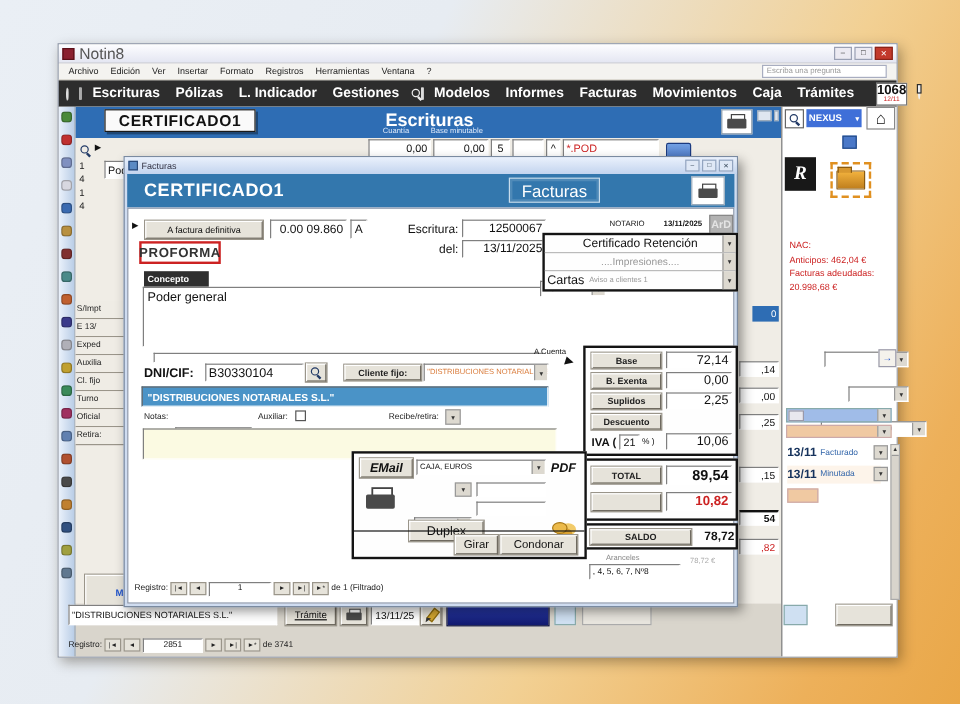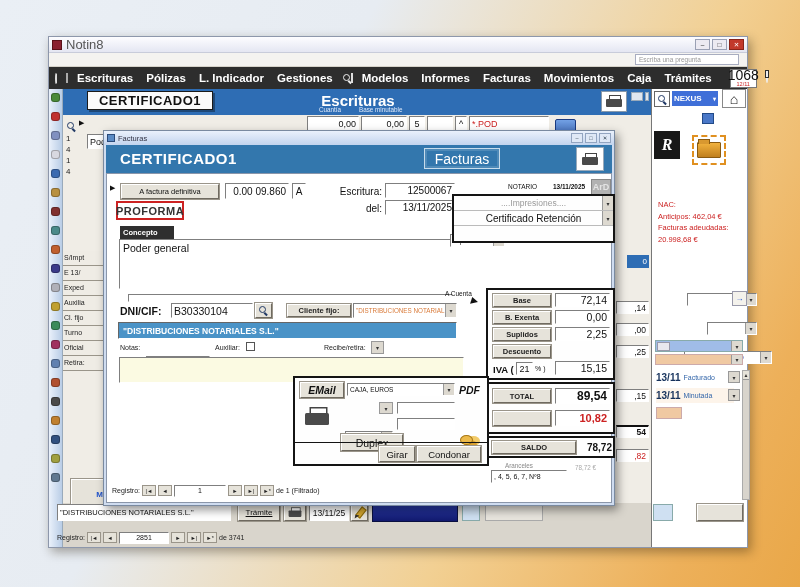--- a/index.html
+++ b/index.html
@@ -25,21 +25,21 @@
   .mi{font-size:7.5px;color:#222;}
   .askbox{margin-left:auto;width:104px;height:11px;background:#fff;border:1px solid #a8adc0;
     font-size:6.5px;color:#999;display:flex;align-items:center;padding:0 3px;}
   .toolbar{position:absolute;left:0;top:30px;right:0;height:22px;background:#2d2d2d;
     display:flex;align-items:center;gap:9px;padding:0 6px;}
   .tbitems{display:flex;gap:13px;}
   .tbi{font-size:11.5px;font-weight:bold;color:#fff;white-space:nowrap;}
   .spacer{flex:1;}
   .counterbox{width:27px;height:19px;background:#fff;border:1px solid #777;display:flex;flex-direction:column;
     align-items:center;justify-content:center;line-height:1;}
-  .cnum{font-size:14px;font-weight:normal;color:#111;}
+  .cnum{font-size:11px;font-weight:bold;color:#111;}
   .cdate{font-size:5.5px;color:#c22;}
   .content{position:absolute;left:0;top:52px;right:0;bottom:0;background:#d9d5cc;}
   .leftstrip{position:absolute;left:0;top:0;width:14px;bottom:0;background:linear-gradient(90deg,#eaf1fb,#b9cde6);
     border-right:1px solid #9ab;display:flex;flex-direction:column;align-items:center;gap:10px;padding-top:4px;}
   .strip-dot{width:9px;height:9px;border-radius:3px;display:block;border:1px solid rgba(0,0,0,.25);}
   .form{position:absolute;left:14px;top:0;width:588px;height:414px;background:#f0ede6;}
   .bluehdr{position:absolute;left:0;top:0;width:588px;height:26px;background:#2e6db4;}
   .certbox{position:absolute;left:24px;top:2px;width:126px;height:19px;background:#fafafa;border:1px solid #1a1a1a;
     box-shadow:2px 2px 0 rgba(0,0,0,.35);display:flex;align-items:center;justify-content:center;
     font-size:13px;font-weight:bold;color:#111;letter-spacing:.5px;}
@@ -133,20 +133,31 @@
       <span class="appicon"></span>
       <span class="apptitle">Notin8</span>
       <span class="wbtns">
         <span class="wb">–</span>
         <span class="wb">□</span>
         <span class="wb wb-close">✕</span>
       </span>
     </div>
 
     <div class="menubar">
+      <span class="menus">
+          <span class="mi">Archivo</span>
+          <span class="mi">Edición</span>
+          <span class="mi">Ver</span>
+          <span class="mi">Insertar</span>
+          <span class="mi">Formato</span>
+          <span class="mi">Registros</span>
+          <span class="mi">Herramientas</span>
+          <span class="mi">Ventana</span>
+          <span class="mi">?</span>
+        </span>
       <span class="askbox">Escriba una pregunta</span>
     </div>
 
     <div class="toolbar">
       <span class="icon-globe"></span>
       <span class="icon-doc"></span>
       <span class="tbitems">
           <span class="tbi">Escrituras</span>
           <span class="tbi">Pólizas</span>
           <span class="tbi">L. Indicador</span>
@@ -409,44 +420,49 @@
       <div class="a cmb" style="left:343px;top:6px;width:55px;height:13px;font-size:6.3px;">
           <span>Impresiones</span>
           <span class="dd"></span>
         </div>
       <span class="a" style="left:401px;top:9px;font-size:6.5px;color:#111;">NOTARIO</span>
       <span class="a" style="left:446px;top:9px;font-size:6.5px;font-weight:bold;color:#111;">13/11/2025</span>
       <div class="a" style="left:484px;top:5px;width:20px;height:16px;background:#b2b2b2;color:#e4e4e4;font-weight:bold;font-size:9px;display:flex;align-items:center;justify-content:center;border:1px solid #888;">ArD</div>
 
       <div class="a panel" style="left:345px;top:20px;width:163px;height:49px;">
         <div class="imprrow">
+            <span style="font-size:10px;color:#111;">Certificado Retención</span>
+            <span class="dd"></span>
+          </div>
+        <div class="imprrow">
             <span style="font-size:8.5px;color:#999;">....Impresiones....</span>
             <span class="dd"></span>
           </div>
-        <div class="imprrow">
-            <span style="font-size:10px;color:#111;">Certificado Retención</span>
-            <span class="dd"></span>
-          </div>
+        <div class="imprrow" style="border-bottom:none;justify-content:flex-start;padding-left:2px;">
+          <span style="font-size:10.5px;color:#111;margin-right:4px;">Cartas</span>
+          <span style="font-size:6.3px;color:#999;">Aviso a clientes 1</span>
+          <span class="dd"></span>
+        </div>
       </div>
 
       <span class="a" style="left:338px;top:116px;font-size:6.5px;color:#111;">A Cuenta</span>
       <span class="a cursor-arrow" style="left:364px;top:124px;"></span>
 
       <div class="a panel" style="left:379px;top:114px;width:129px;height:92px;">
         <div class="a rowlbl" style="left:5px;top:4px;width:58px;height:13px;">Base</div>
         <div class="a fld fr" style="left:67px;top:3px;width:55px;height:14px;font-size:10.5px;">72,14</div>
         <div class="a rowlbl" style="left:5px;top:21px;width:58px;height:13px;">B. Exenta</div>
         <div class="a fld fr" style="left:67px;top:20px;width:55px;height:14px;font-size:10.5px;">0,00</div>
         <div class="a rowlbl" style="left:5px;top:38px;width:58px;height:13px;">Suplidos</div>
         <div class="a fld fr" style="left:67px;top:37px;width:55px;height:14px;font-size:10.5px;">2,25</div>
         <div class="a rowlbl" style="left:5px;top:55px;width:58px;height:13px;">Descuento</div>
         <span class="a" style="left:5px;top:74px;font-size:9.5px;font-weight:bold;color:#111;">IVA (</span>
         <div class="a fld" style="left:28px;top:72px;width:17px;height:13px;justify-content:center;font-size:9px;">21</div>
         <span class="a" style="left:47px;top:75px;font-size:7px;color:#111;">% )</span>
-        <div class="a fld fr" style="left:67px;top:71px;width:55px;height:14px;font-size:10.5px;">15,15</div>
+        <div class="a fld fr" style="left:67px;top:71px;width:55px;height:14px;font-size:10.5px;">10,06</div>
       </div>
 
       <div class="a panel" style="left:379px;top:208px;width:129px;height:52px;">
         <div class="a rowlbl" style="left:5px;top:5px;width:58px;height:14px;">TOTAL</div>
         <div class="a fld fr" style="left:67px;top:4px;width:55px;height:16px;font-size:12px;font-weight:bold;">89,54</div>
         <div class="a rowlbl" style="left:5px;top:27px;width:58px;height:15px;font-family:'Liberation Serif',serif;font-size:11px;" ind="dialog.totales.retencion_l"></div>
         <div class="a fld fr" style="left:67px;top:26px;width:55px;height:16px;font-size:11px;font-weight:bold;color:#cc2222;">10,82</div>
       </div>
 
       <div class="a panel" style="left:379px;top:262px;width:129px;height:22px;">

